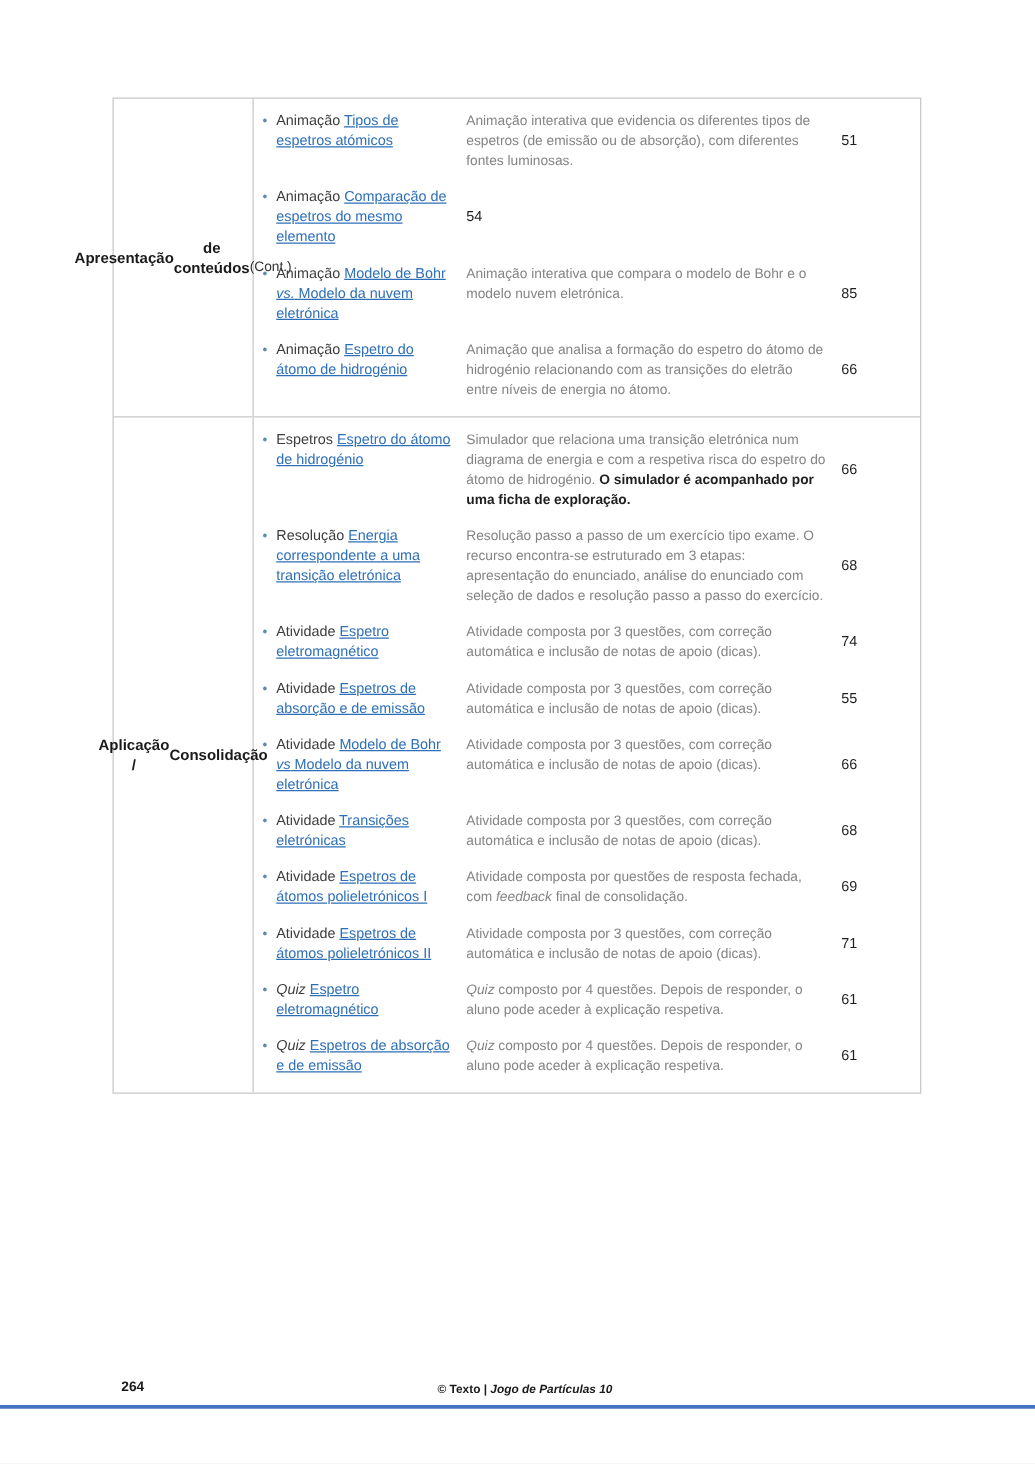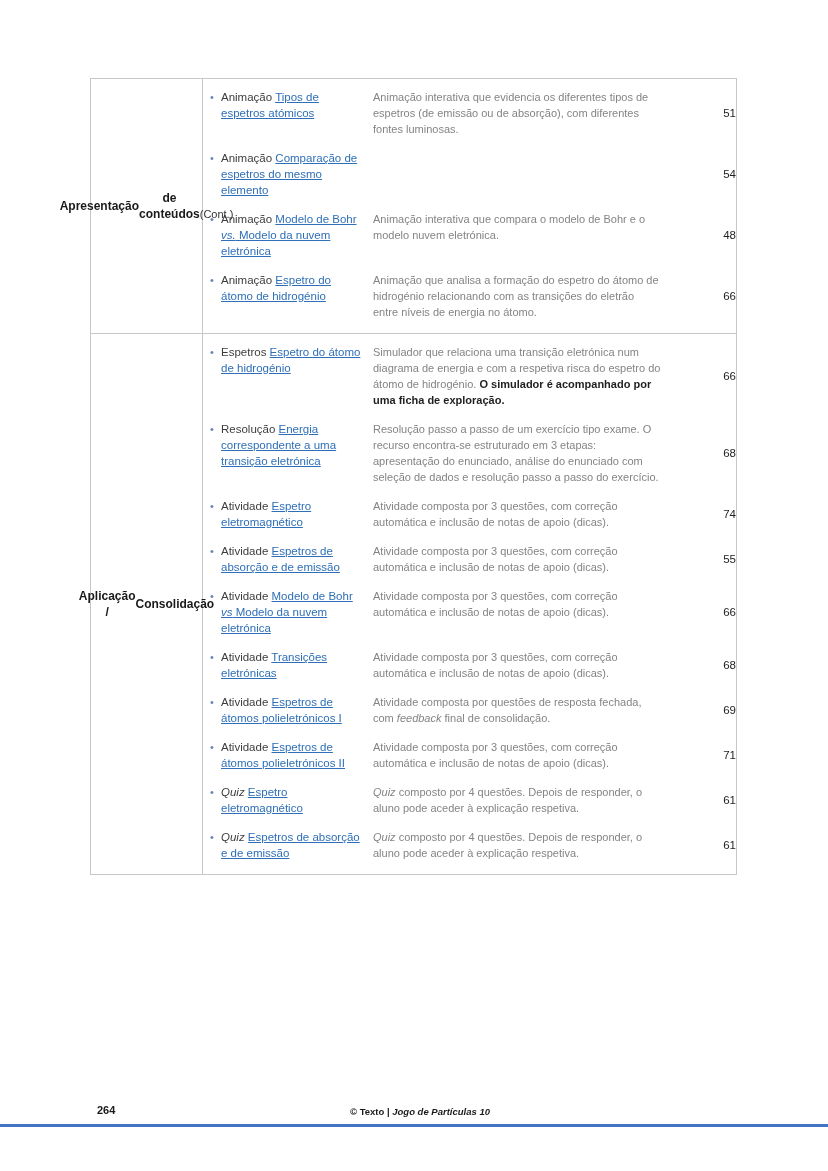--- a/index.html
+++ b/index.html
@@ -29,21 +29,21 @@
     font-size:11.5px; line-height:16px; color:var(--kind,#3d3d3d);
   }
   .bullet { position:absolute; left:7px; top:0; color:var(--bullet,#5f87b8); font-size:11px; }
   .res-link { color:var(--link,#2e6fb7); cursor:pointer; }
   .desc-col {
     flex:0 0 300px; width:300px; padding-right:12px;
     font-size:11px; line-height:16px; color:var(--desc,#848484);
   }
   .desc-col .b { font-weight:bold; color:#1f1f1f; }
   .i { font-style:italic;margin-top:28px; }
-  .page-col { flex:1; display:flex; align-items:center; justify-content:flex-end; }
+  .page-col { flex:1; display:flex; align-items:center; justify-content:flex-start; }
   .page-num { font-size:11.5px; color:var(--pagenum,#1f1f1f); }
   .footer { position:absolute; top:1104px; left:0; width:828px; height:20px; color:#1a1a1a; }
   .footer .pg { position:absolute; left:97px; top:0; font-weight:bold; font-size:11px; }
   .footer .center { position:absolute; left:12px; right:0; top:2px; text-align:center; font-size:9.5px; }
   .footer .prefix { font-weight:bold; }
   .footer .title { font-weight:bold; font-style:italic; }
   .bottom-bar { position:absolute; left:0; top:1124px; width:828px; height:3px; background:var(--bar,#4472c4); }
 </style>
 </head>
 <body>
@@ -67,21 +67,21 @@
           <div class="row">
             <div class="link-col"><span class="bullet">•</span><span class="kind">Animação </span><a class="res-link" href="#"><span>Comparação de espetros do mesmo elemento</span></a></div>
             <div class="page-col">
               <span class="page-num">54</span>
             </div>
           </div>
           <div class="row">
             <div class="link-col"><span class="bullet">•</span><span class="kind">Animação </span><a class="res-link" href="#"><span>Modelo de Bohr </span><span class="i">vs.</span><span> Modelo da nuvem eletrónica</span></a></div>
             <div class="desc-col"><span>Animação interativa que compara o modelo de Bohr e o modelo nuvem eletrónica.</span></div>
             <div class="page-col">
-              <span class="page-num">48</span>
+              <span class="page-num">85</span>
             </div>
           </div>
           <div class="row">
             <div class="link-col"><span class="bullet">•</span><span class="kind">Animação </span><a class="res-link" href="#"><span>Espetro do átomo de hidrogénio</span></a></div>
             <div class="desc-col"><span>Animação que analisa a formação do espetro do átomo de hidrogénio relacionando com as transições do eletrão entre níveis de energia no átomo.</span></div>
             <div class="page-col">
               <span class="page-num">66</span>
             </div>
           </div>
         </div>

